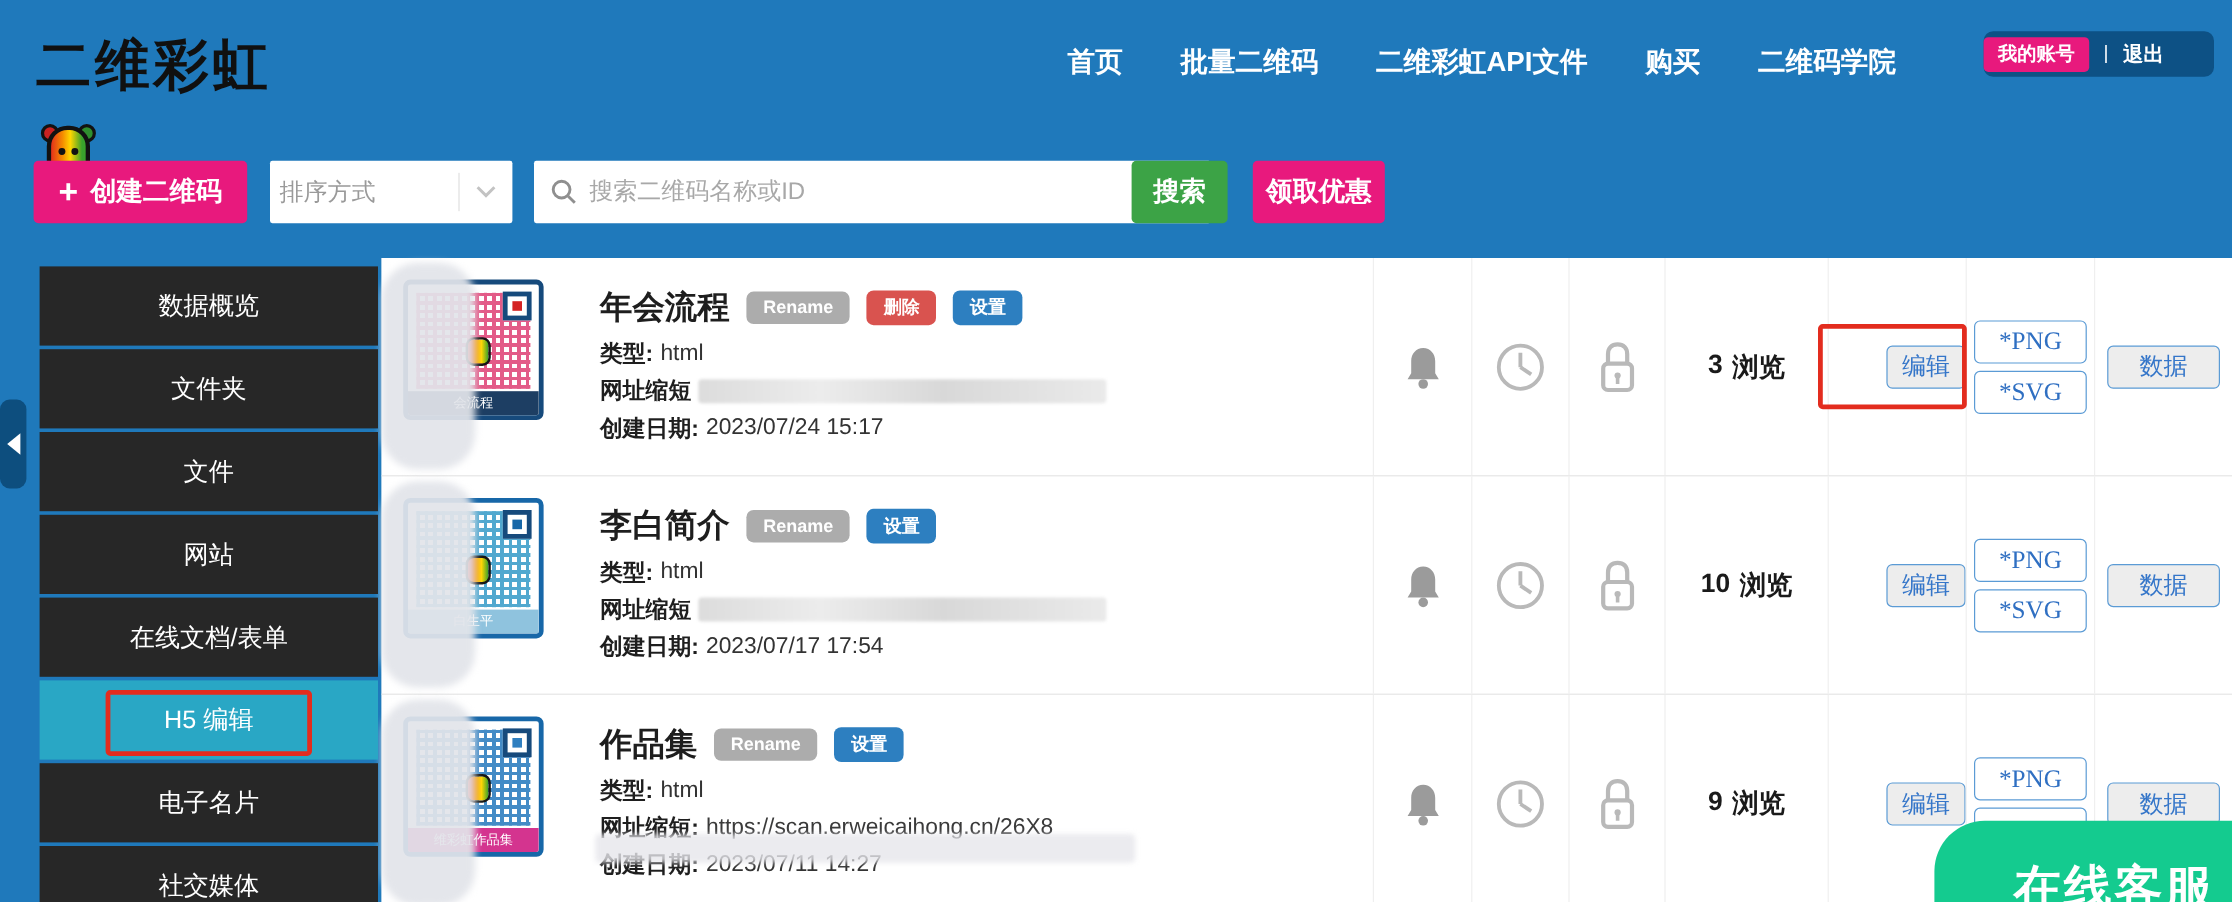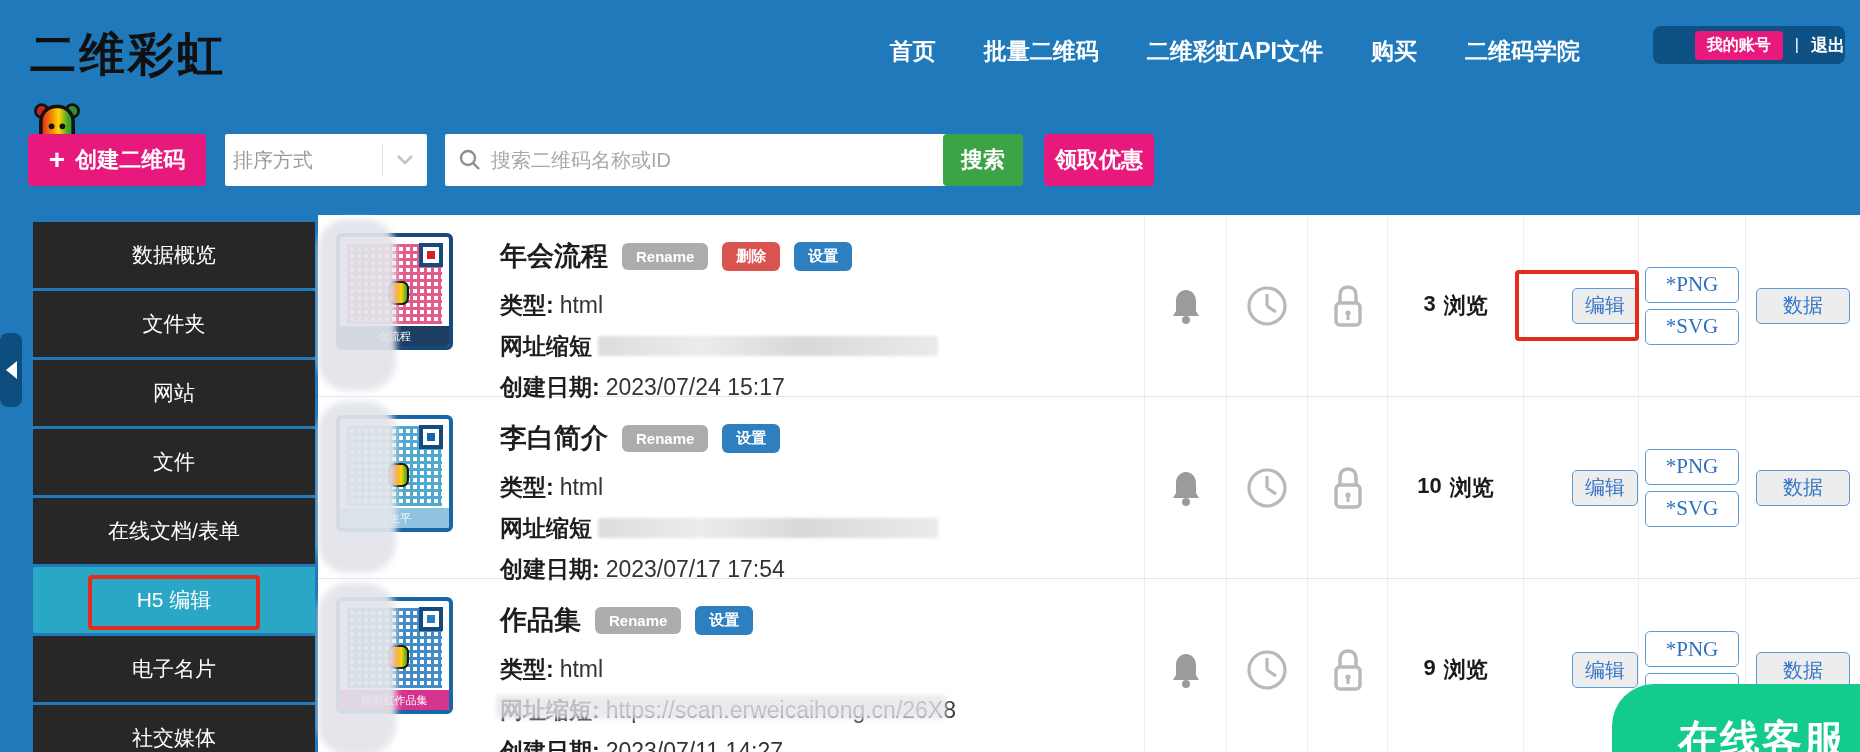--- a/index.html
+++ b/index.html
@@ -8,21 +8,21 @@
     position:relative; overflow:hidden; background:#ffffff;
     font-family:"Liberation Sans", sans-serif; color:#222;
   }
   
   .header-band { position:absolute; left:0; top:0; width:1860px; height:215px; background:#1f79bb; z-index:1; }
   .logo-wrap { position:absolute; left:30px; top:24px; display:flex; align-items:flex-start; gap:14px;flex-direction:column; }
   .logo-text { font-size:46px; font-weight:bold; color:#101010; letter-spacing:3px; }
   .nav { position:absolute; top:36px; right:280px; display:flex; gap:48px; }
   .nav-item { color:#fff; font-size:23px; font-weight:bold; cursor:pointer; white-space:nowrap; }
   .account-box { position:absolute; left:1653px; top:26px; width:192px; height:38px; background:#0d5185;
-    border-radius:8px; display:flex; align-items:center; justify-content:flex-end; gap:12px; }
+    border-radius:8px; display:flex; align-items:center; justify-content:flex-start; gap:12px; }
   .account-btn { background:#e8197d; color:#fff; font-size:16px; font-weight:bold; padding:4px 12px; border-radius:4px; border:none; cursor:pointer; }
   .account-sep { color:#fff; font-size:16px; }
   .logout { color:#fff; font-size:17px; font-weight:bold; cursor:pointer; }
 
   
   .btn-create { position:absolute; left:28px; top:134px; width:178px; height:52px; background:#e8197d; border:none;
     border-radius:4px; color:#fff; font-size:22px; font-weight:bold; cursor:pointer; display:flex; align-items:center; justify-content:center; gap:10px; }
   .plus-glyph { font-size:28px; font-weight:bold; line-height:1; }
   .sort-box { position:absolute; left:225px; top:134px; width:202px; height:52px; background:#fff; border-radius:2px;
     display:flex; align-items:center; cursor:pointer; }
@@ -78,21 +78,21 @@
   .qr3 .caption { background:#d4348f; }
   .qr-blur { position:absolute; left:0px; top:4px; width:78px; height:172px; background:rgba(226,228,233,.93); filter:blur(3px); border-radius:30px; z-index:2; }
 
   .meta { position:absolute; left:182px; top:22px; }
   .title-line { display:flex; align-items:center; gap:14px; height:38px; }
   .qr-title { font-size:27px; font-weight:bold; color:#1e1e1e; }
   .badge { color:#fff; font-size:15px; font-weight:bold; padding:5px 14px; border-radius:6px; cursor:pointer; white-space:nowrap; }
   .badge.gray { background:#acacac; }
   .badge.red { background:#d9534f; }
   .badge.blue { background:#2d7fc0; }
-  .meta-line { margin-top:19px; font-size:23px; color:#333; height:22px; display:flex; align-items:center; gap:6px; }
+  .meta-line { margin-top:9px; font-size:19px; color:#333; height:22px; display:flex; align-items:center; gap:6px; }
   .lbl { font-weight:bold; color:#1e1e1e; }
   .blurbar { display:inline-block; width:340px; height:20px; border-radius:3px; filter:blur(1.5px);
     background:linear-gradient(90deg,#dcdcdc,#ececec 30%,#d8d8d8 60%,#eaeaea); }
   .url-text { color:#3a3a3a; }
   .url-blur3 { position:absolute; left:178px; top:116px; width:450px; height:24px; background:rgba(230,230,235,.8); filter:blur(2px); border-radius:4px; }
 
   .views-txt { font-size:22px; font-weight:bold; color:#1a1a1a; display:flex; gap:8px; }
 
   .btn-edit, .btn-data { width:94px; height:36px; background:#ededed; border:1px solid #5b9bd5; border-radius:5px;
     color:#3576c9; font-size:20px; cursor:pointer; font-family:"Liberation Sans", sans-serif; }
@@ -178,22 +178,22 @@
 
   <button class="btn-search">搜索</button>
   <button class="btn-coupon">领取优惠</button>
 </div>
 
 <div class="left-bg"></div>
 
 <div class="sidebar">
   <div class="side-item">数据概览</div>
   <div class="side-item">文件夹</div>
+  <div class="side-item">文件</div>
   <div class="side-item">网站</div>
-  <div class="side-item">文件</div>
   <div class="side-item">在线文档/表单</div>
   <div class="side-item active">H5 编辑</div>
   <div class="side-item">电子名片</div>
   <div class="side-item">社交媒体</div>
 </div>
 
 <div class="collapse-tab">
   <span class="tri-left"></span>
 </div>
 

